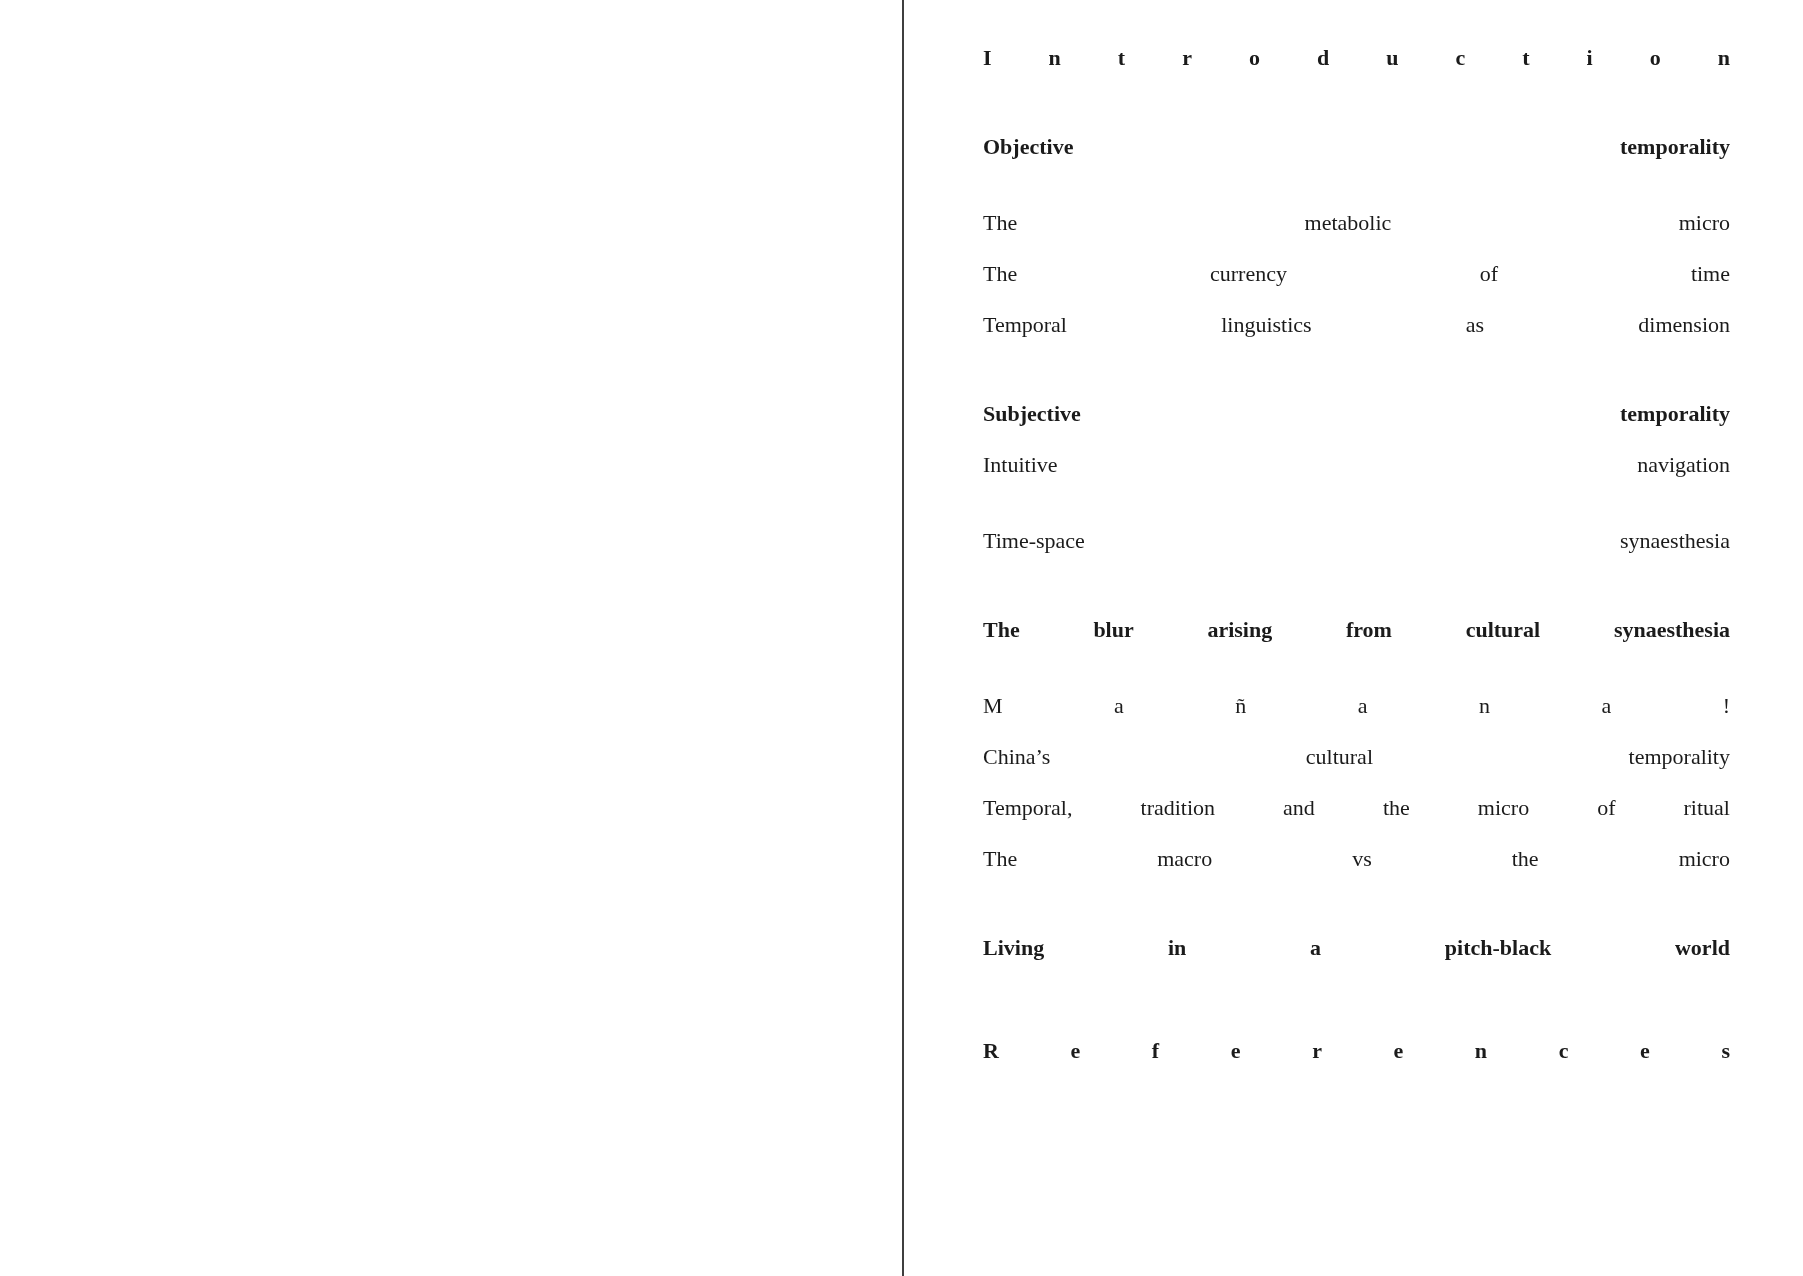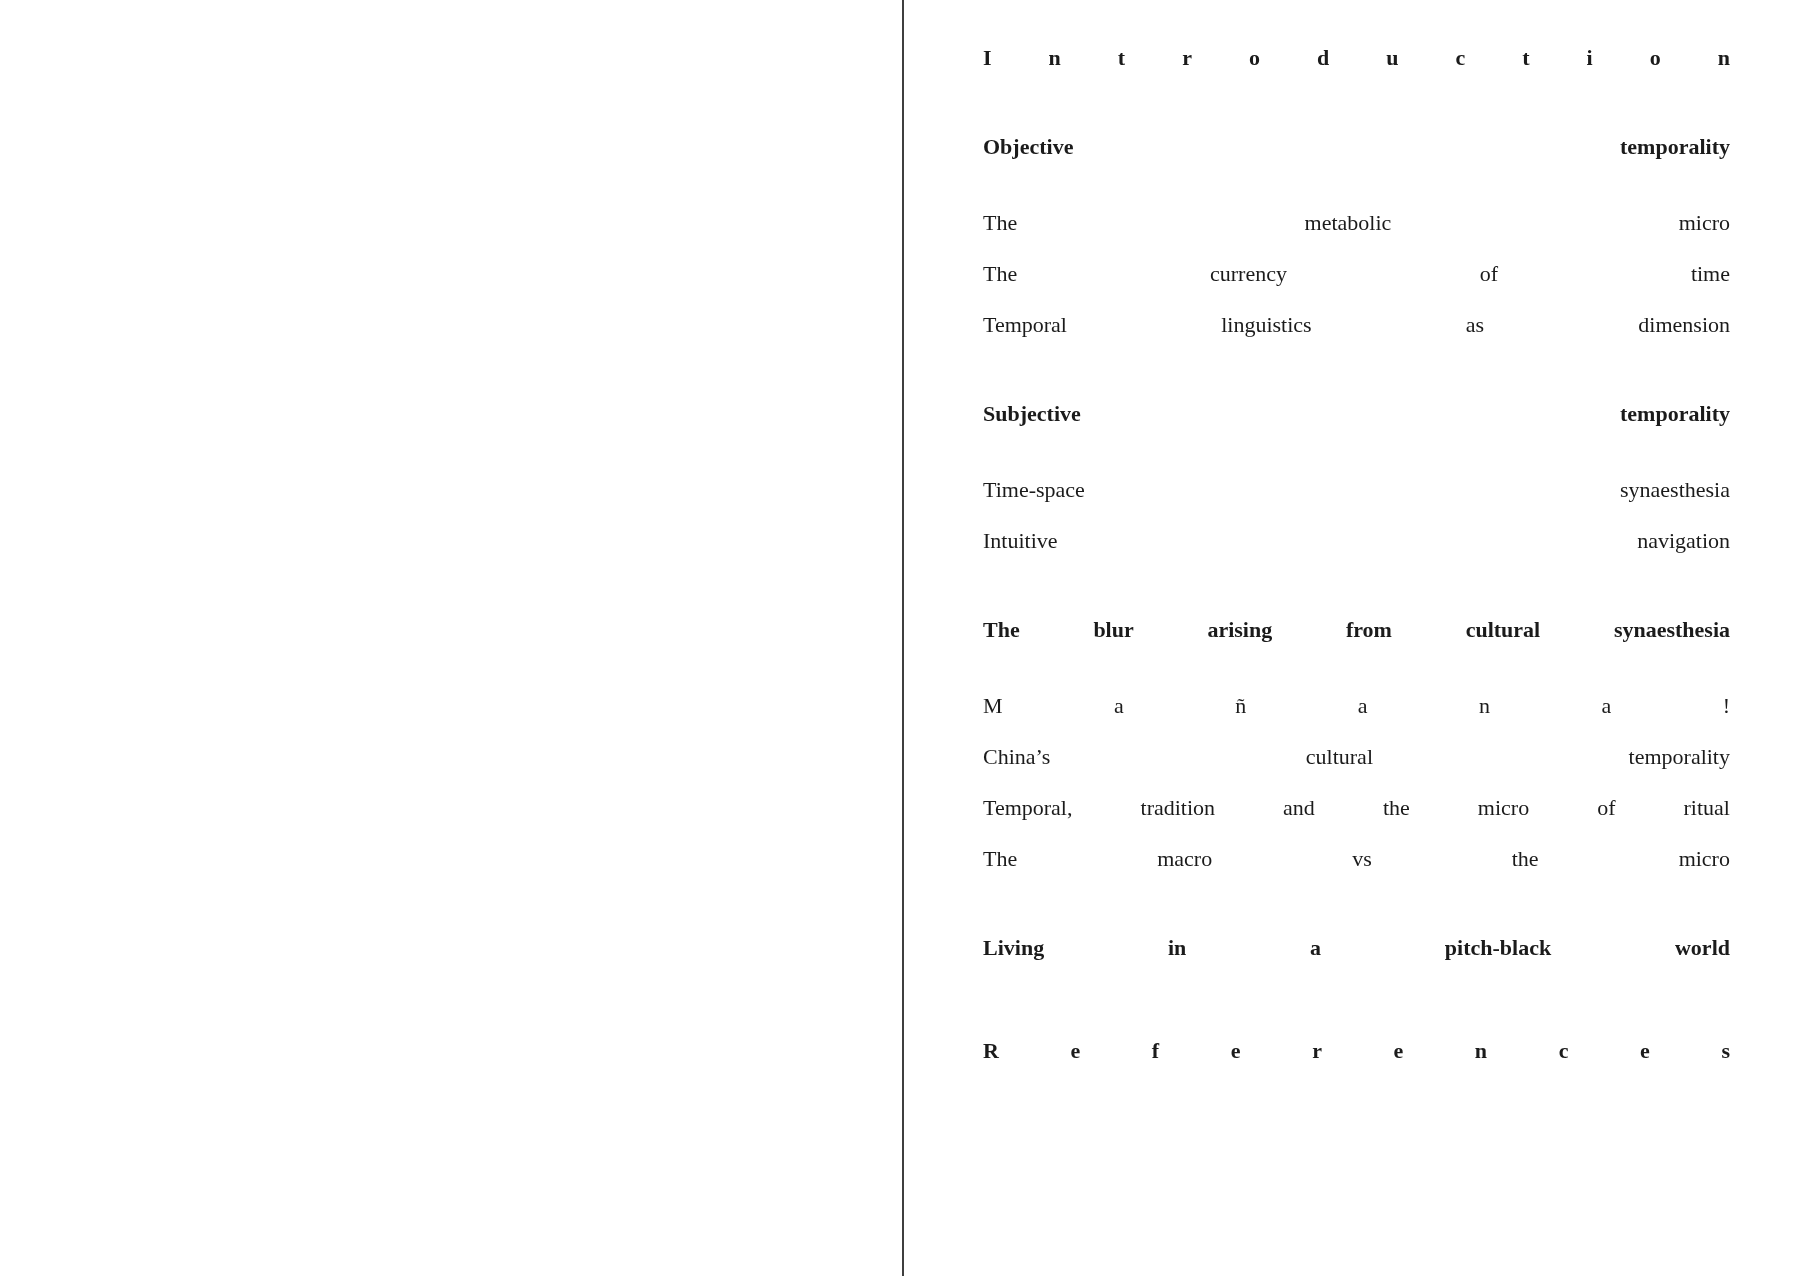--- a/index.html
+++ b/index.html
@@ -95,27 +95,27 @@
       <div class="line l-entry">
         <span class="tok">Temporal</span>
         <span class="tok">linguistics</span>
         <span class="tok">as</span>
         <span class="tok">dimension</span>
       </div>
       <div class="line l-heading bold">
         <span class="tok">Subjective</span>
         <span class="tok">temporality</span>
       </div>
+      <div class="line l-entry">
+        <span class="tok">Intuitive</span>
+        <span class="tok">navigation</span>
+      </div>
       <div class="line l-entry-first">
         <span class="tok">Time-space</span>
         <span class="tok">synaesthesia</span>
-      </div>
-      <div class="line l-entry">
-        <span class="tok">Intuitive</span>
-        <span class="tok">navigation</span>
       </div>
       <div class="line l-heading bold">
         <span class="tok">The</span>
         <span class="tok">blur</span>
         <span class="tok">arising</span>
         <span class="tok">from</span>
         <span class="tok">cultural</span>
         <span class="tok">synaesthesia</span>
       </div>
       <div class="line l-entry-first">

